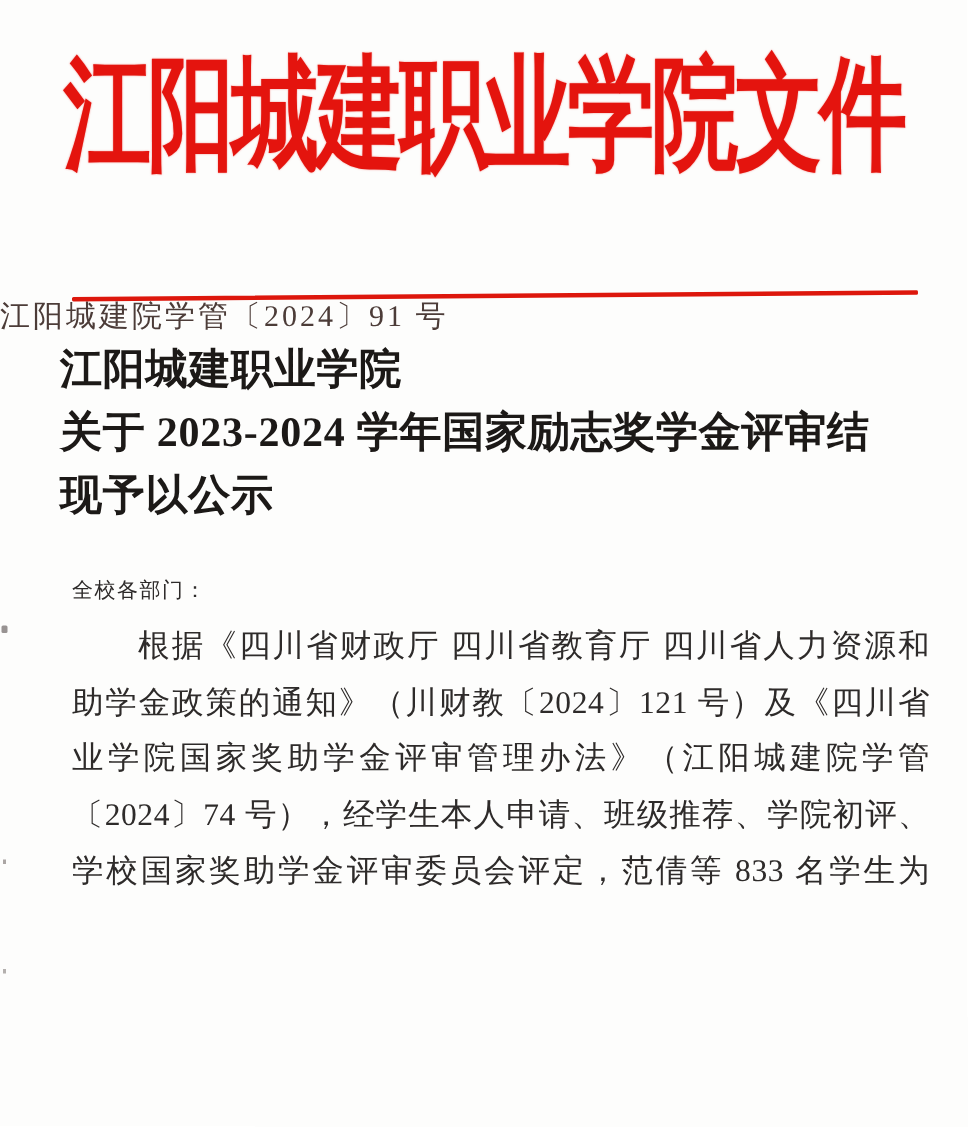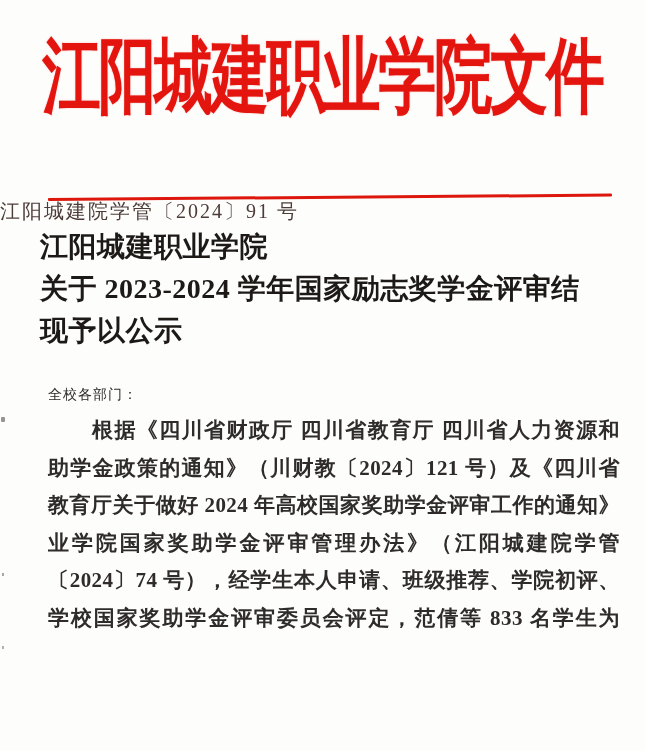--- a/index.html
+++ b/index.html
@@ -91,21 +91,20 @@
     color: var(--body_text);
     font-size: 21px;
   }
   .pline {
     height: 37.5px;
     line-height: 37.5px;
     text-align: justify;
     text-align-last: justify;
     white-space: nowrap;
     letter-spacing: 0.4px;
-    font-weight: bold;
   }
   .pline.indent { text-indent: 44px; }
   
   .speckles {
     position: absolute;
     top: 0; left: 0;
     width: 10px; height: 100%;
     pointer-events: none;
   }
   .speckles::before {
@@ -135,21 +134,20 @@
     <div>江阳城建职业学院</div>
     <div>关于 2023-2024 学年国家励志奖学金评审结</div>
     <div>现予以公示</div>
   </div>
 
   <div class="salutation">全校各部门：</div>
 
   <div class="paragraph">
     <div class="pline indent">根据《四川省财政厅 四川省教育厅 四川省人力资源和</div>
     <div class="pline">助学金政策的通知》（川财教〔2024〕121 号）及《四川省</div>
-    <div class="pline">教育厅关于做好 2024 年高校国家奖助学金评审工作的通知》</div>
     <div class="pline">业学院国家奖助学金评审管理办法》（江阳城建院学管</div>
     <div class="pline">〔2024〕74 号），经学生本人申请、班级推荐、学院初评、</div>
     <div class="pline">学校国家奖助学金评审委员会评定，范倩等 833 名学生为</div>
   </div>
 
   <div class="speckles"></div>
 
 </div>
 
 </body></html>

